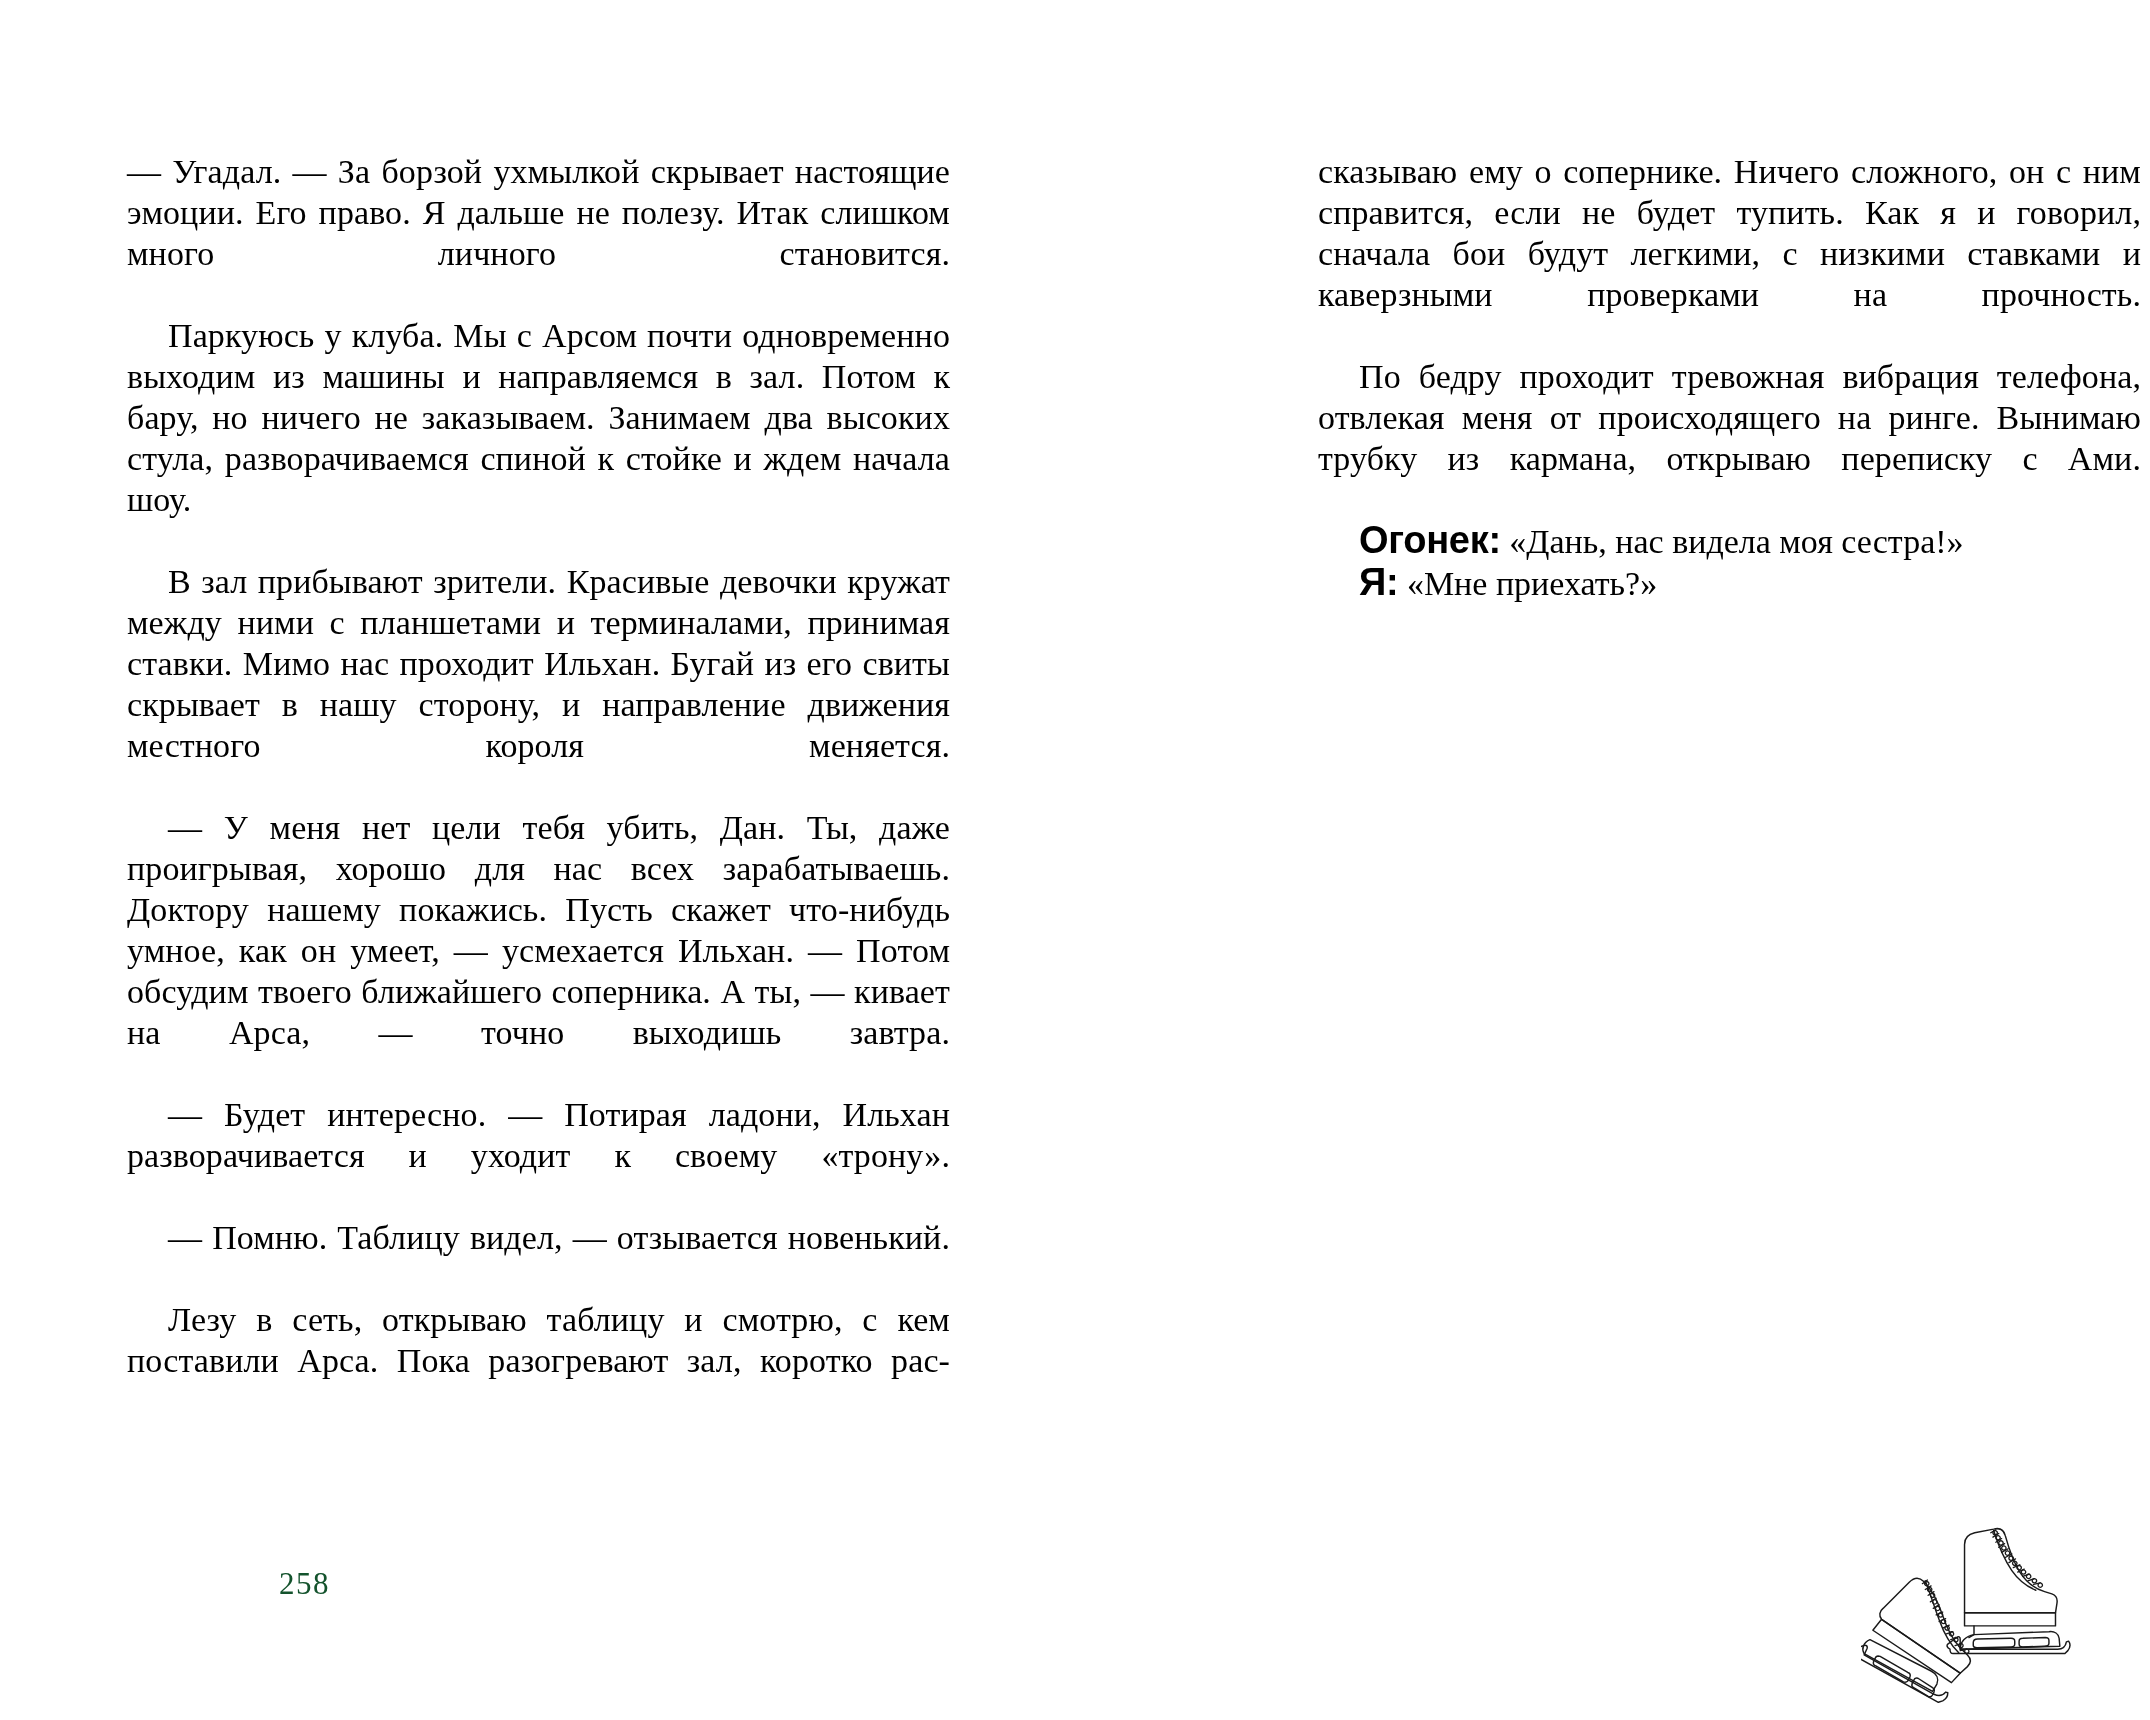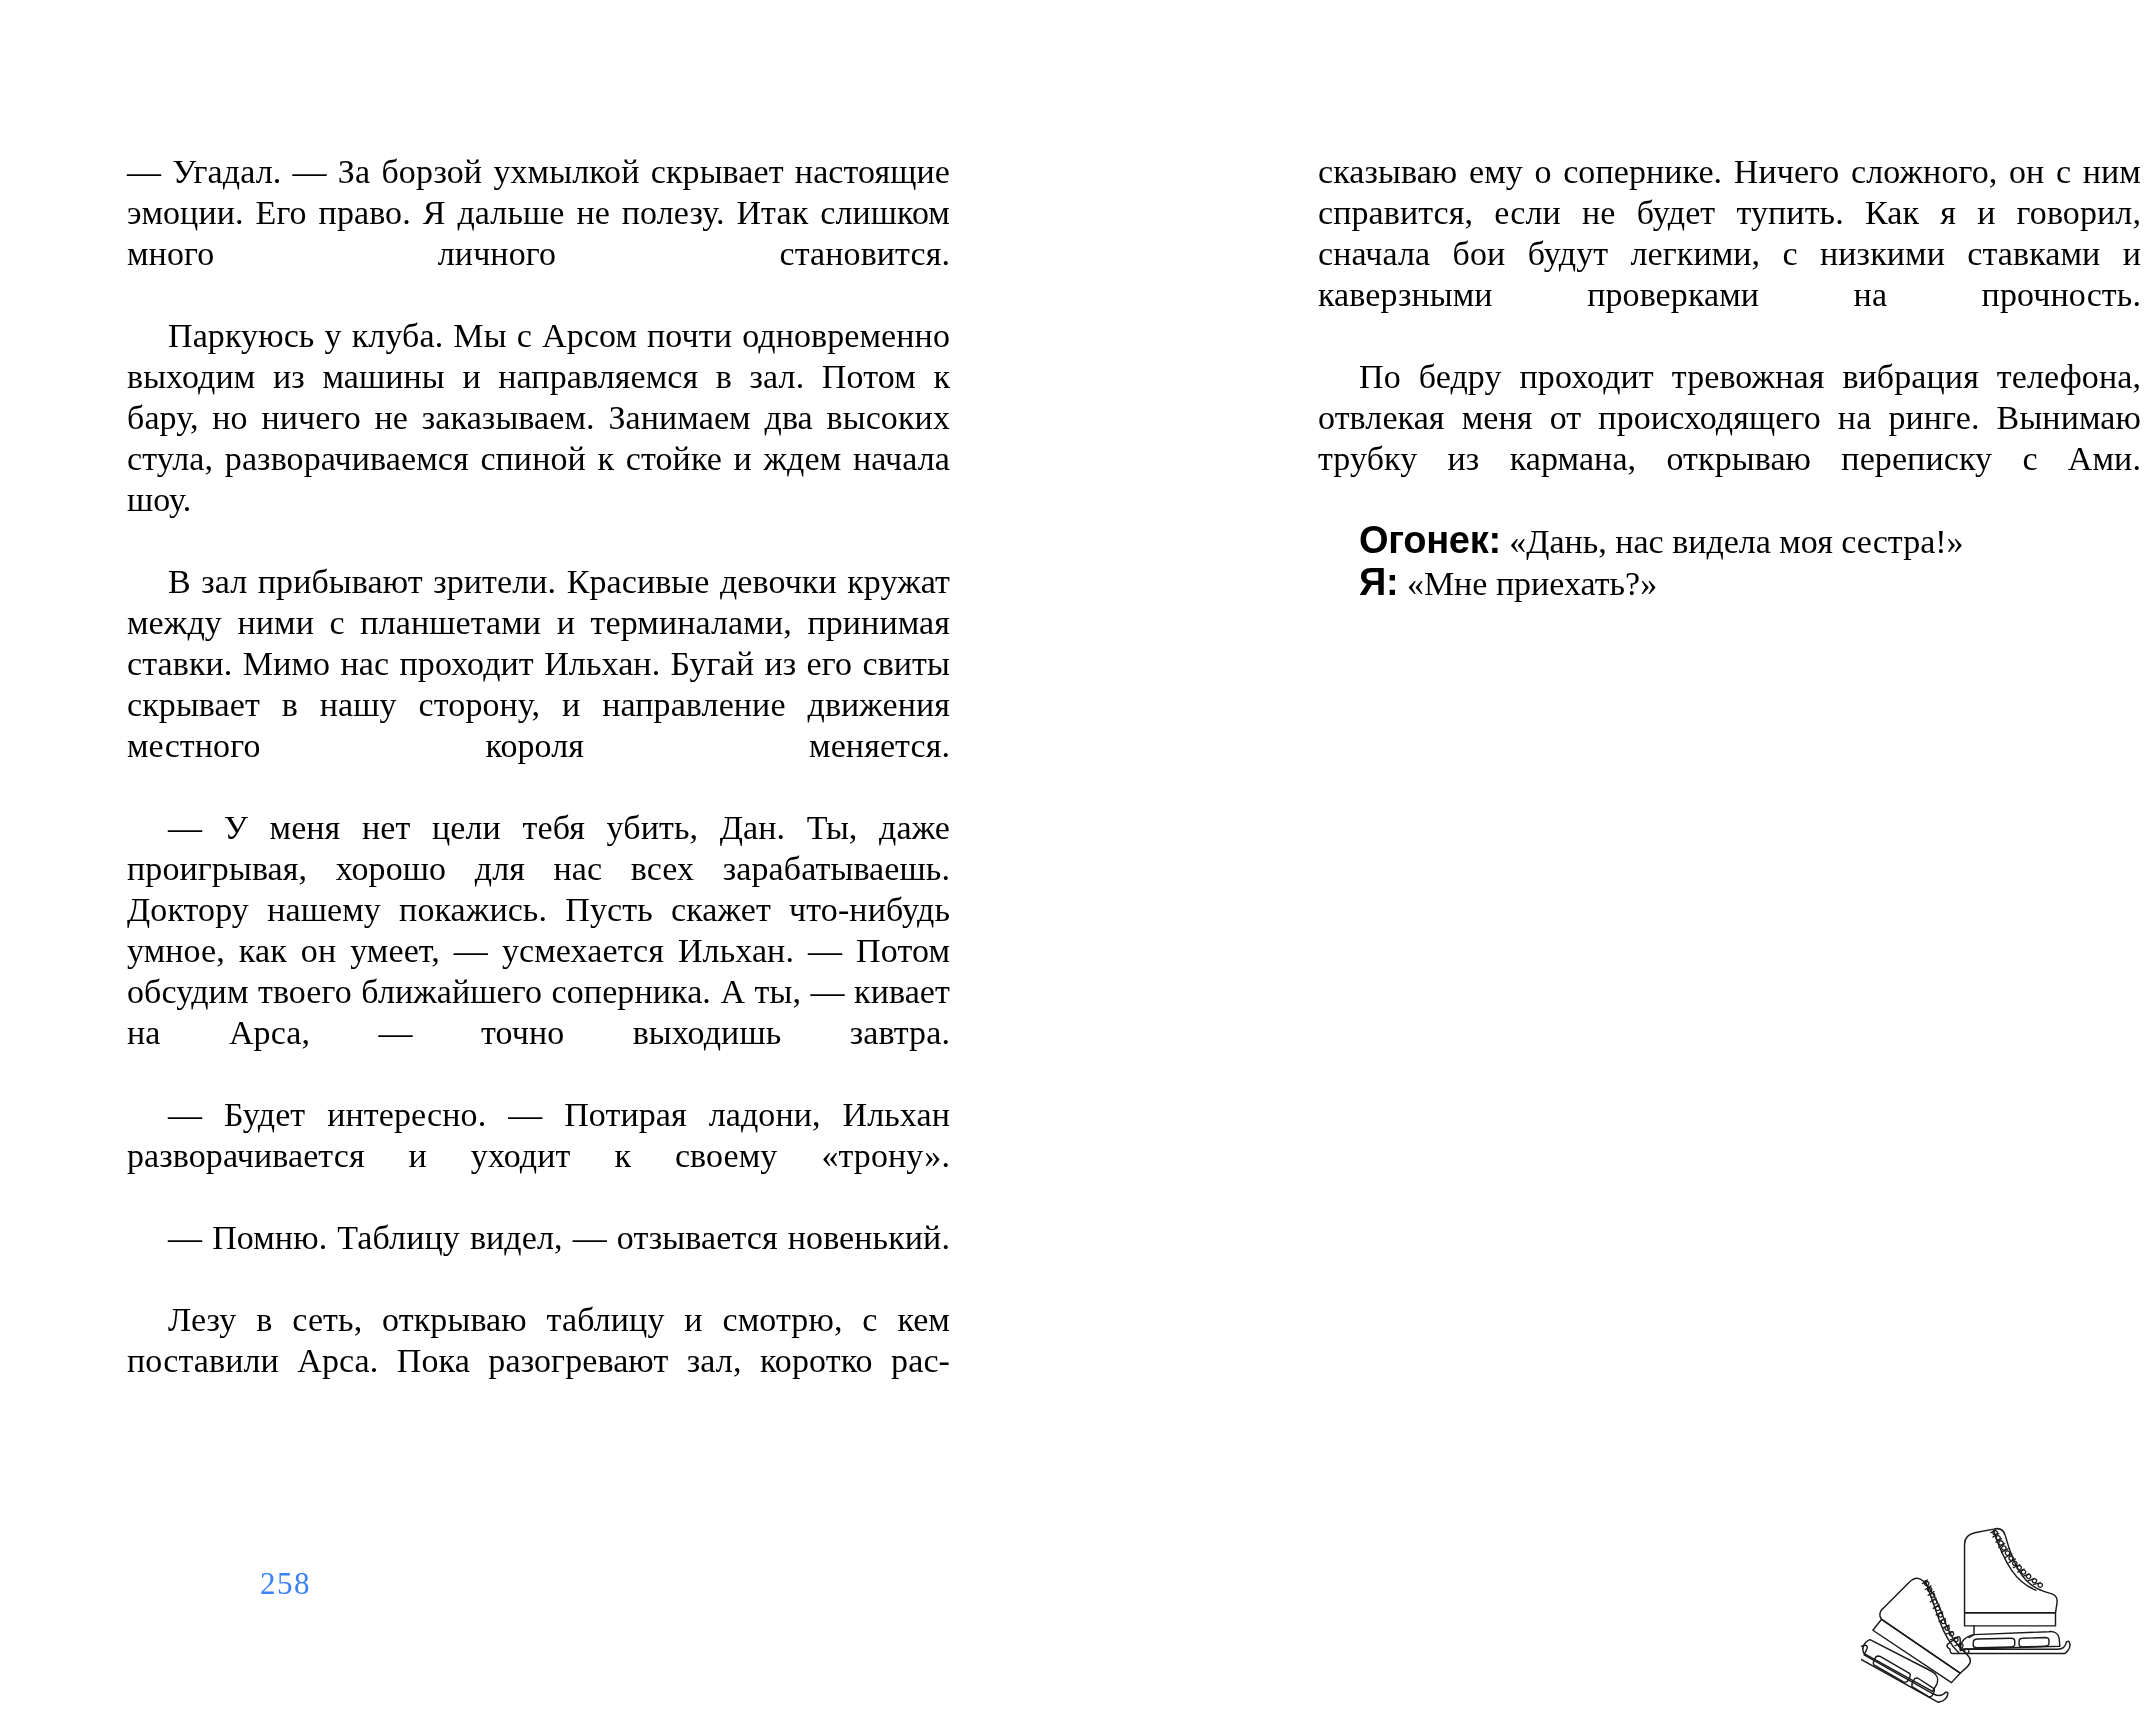--- a/index.html
+++ b/index.html
@@ -80,26 +80,26 @@
 
   .chat-text {
     font-family: "Liberation Serif", "DejaVu Serif", serif;
     font-size: 34px;
     text-align: right;
   }
 
   
   .folio {
     position: absolute;
-    left: 260px;
+    left: 279px;
     top: 1566px;
     font-family: "Liberation Serif", "DejaVu Serif", serif;
     font-size: 31px;
     letter-spacing: 1.5px;
-    color: #3b82f6;
+    color: #14532d;
   }
 
   
   .vignette {
     position: absolute;
     right: 64px;
     bottom: 17.5px;
     width: 226px;
     height: 211px;
     pointer-events: none;

